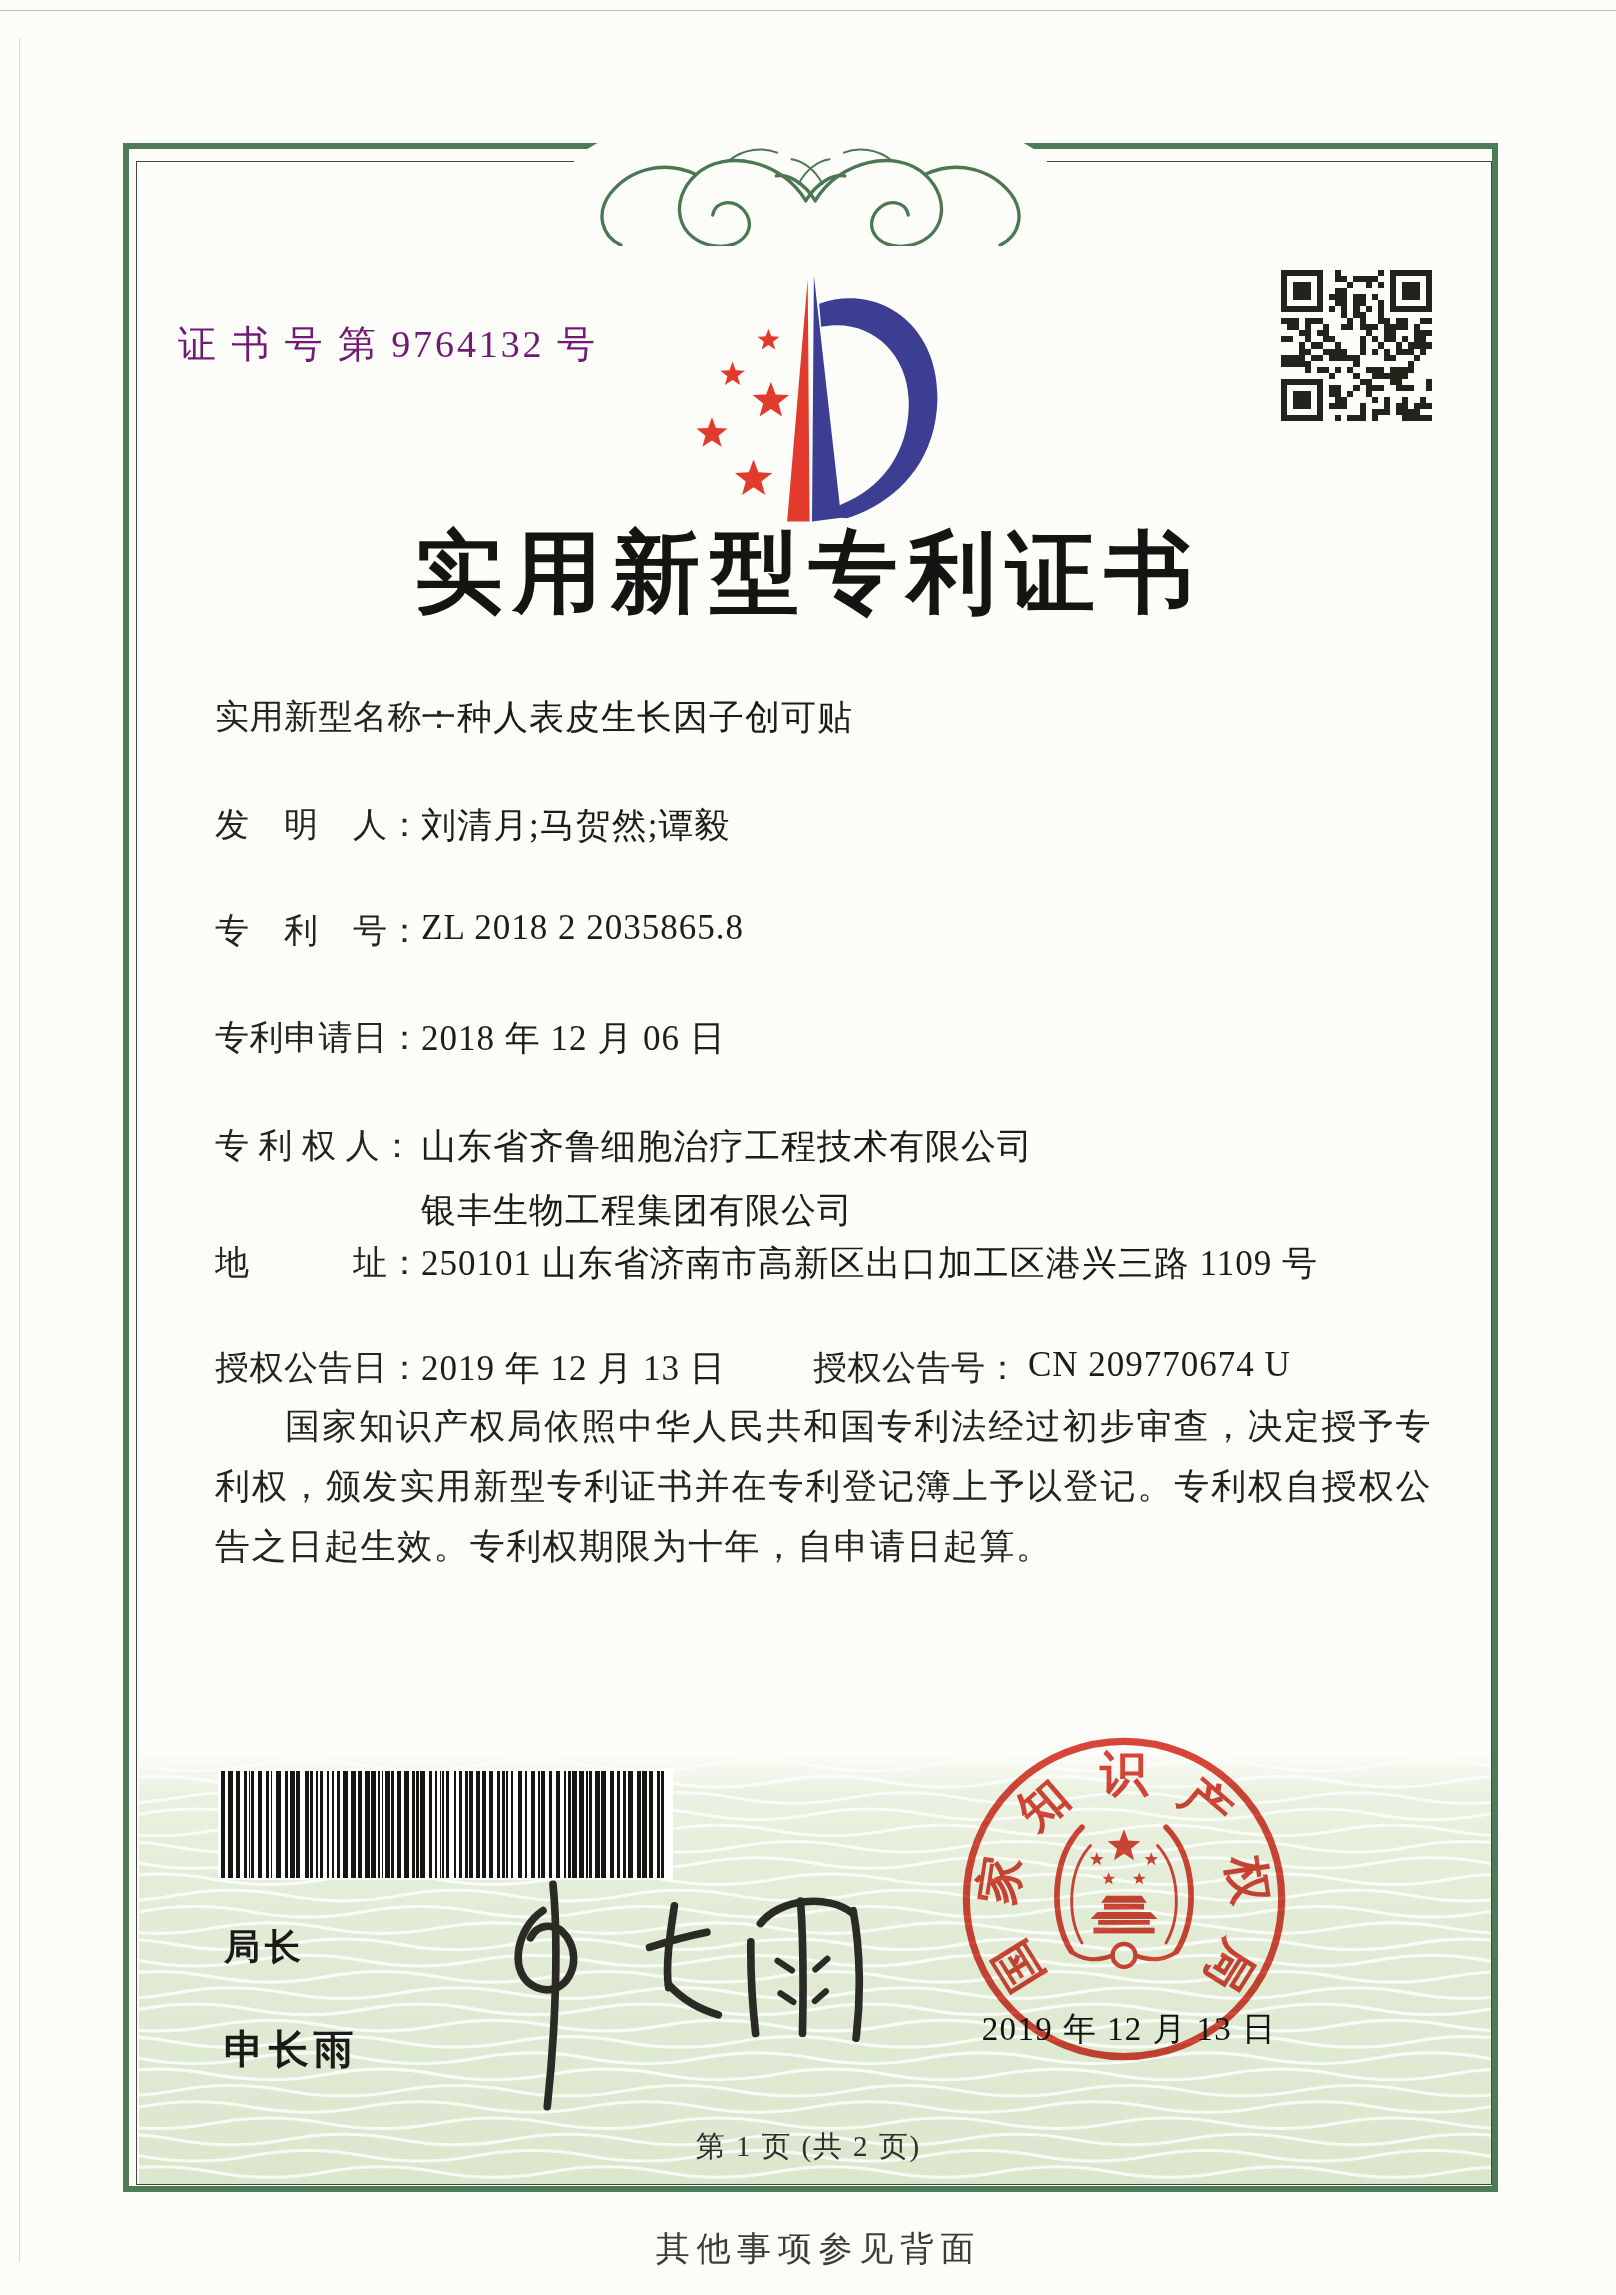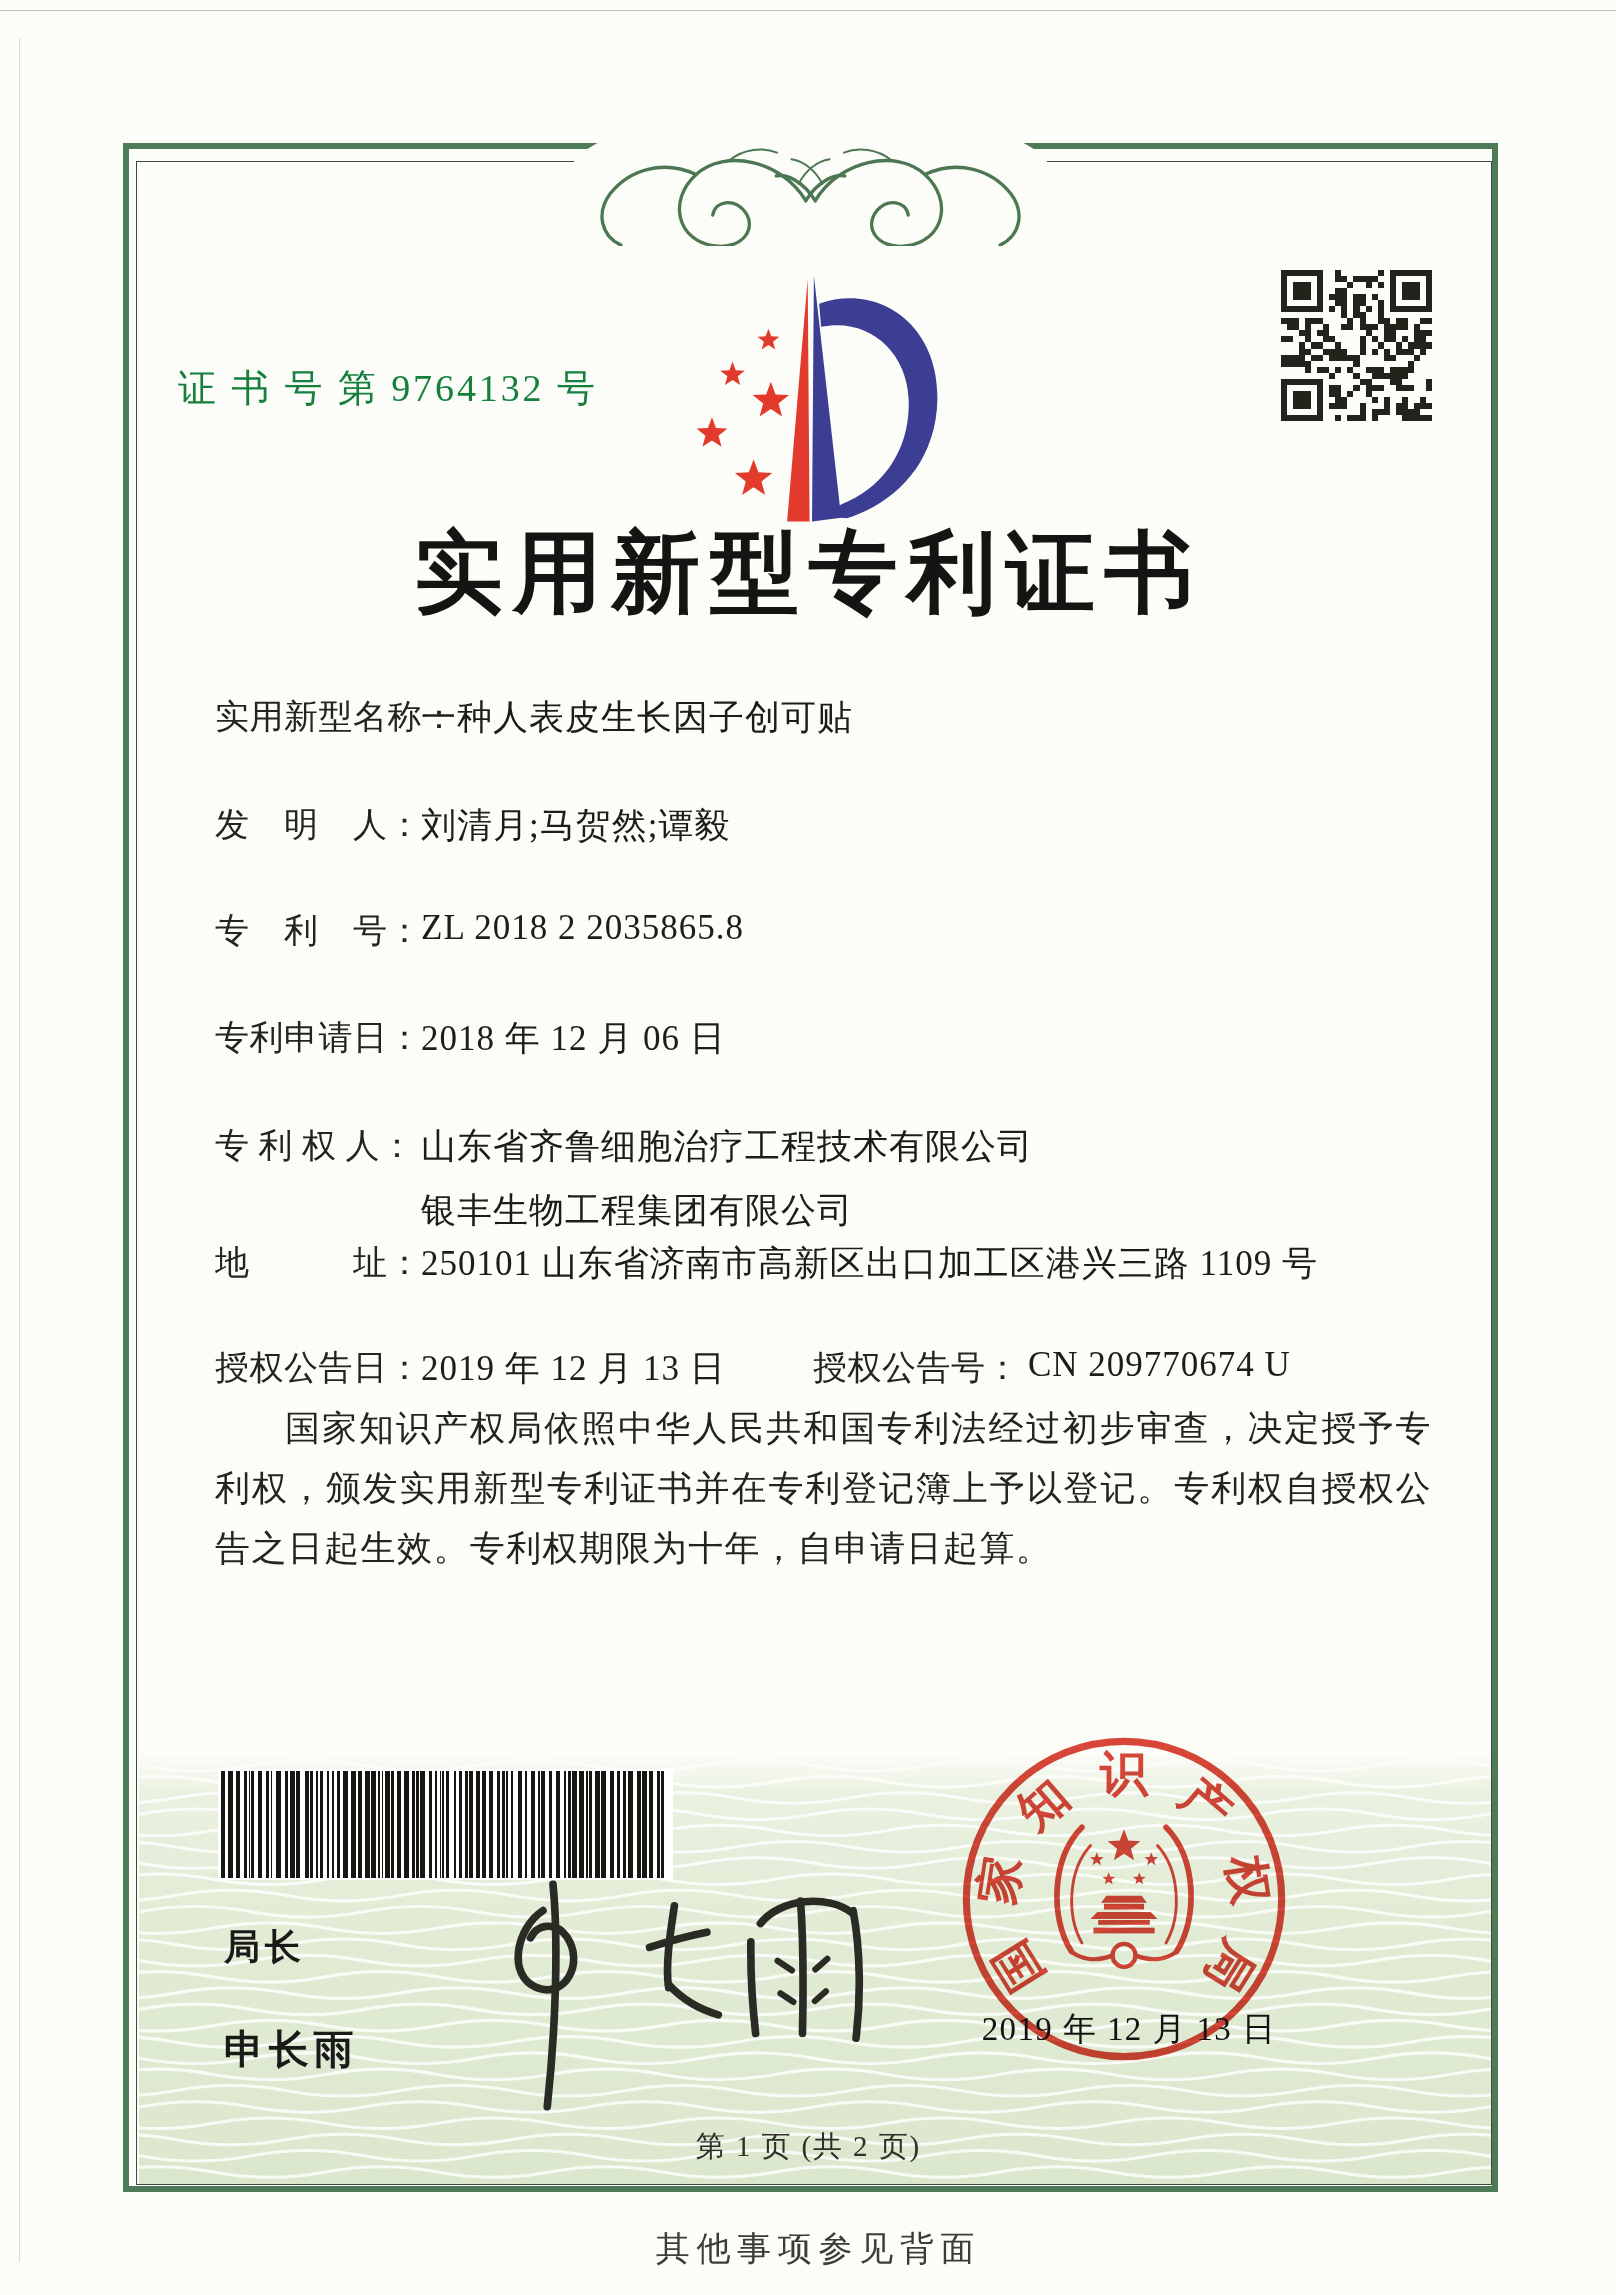--- a/index.html
+++ b/index.html
@@ -7,36 +7,36 @@
         font-family:"Liberation Serif","DejaVu Serif",serif;color:#1f1f1d;}
   
   .scan-top{position:absolute;left:0;top:9.6px;width:100%;height:1.4px;background:#8a8a86;opacity:.55;}
   .scan-left{position:absolute;left:19px;top:38px;width:1.4px;height:2224px;background:#b3b3ae;opacity:.45;}
   
   .frame-outer{position:absolute;left:123px;top:143px;width:1375px;height:2049px;
                border:6.2px solid #4e7b57;box-sizing:border-box;}
   .frame-inner{position:absolute;left:136px;top:161px;width:1356px;height:2024px;
                border:1.9px solid #3a4a3e;box-sizing:border-box;}
   
-  .cert-no{position:absolute;left:178px;top:319px;font-size:38px;letter-spacing:2.9px;color:#15803d;margin-top:44px;}
+  .cert-no{position:absolute;left:178px;top:319px;font-size:38px;letter-spacing:2.9px;color:#701a75;}
   .logo{position:absolute;left:689px;top:256px;width:268px;height:268px;}
   .qr{position:absolute;left:1281px;top:270px;width:151px;height:151px;}
   .title{position:absolute;left:0;right:0;top:513px;text-align:center;font-size:89px;
          font-weight:700;letter-spacing:9.6px;color:#141412;}
   
   .row{position:absolute;left:0;width:100%;}
   .row .lab{position:absolute;left:215px;font-size:34px;letter-spacing:0.5px;color:#232321;white-space:nowrap;}
   .row .val{position:absolute;left:421px;font-size:35px;letter-spacing:1px;color:#1c1c1a;white-space:nowrap;}
   .row .lab2{position:absolute;left:813px;font-size:34px;letter-spacing:0.5px;color:#232321;white-space:nowrap;}
   .row .val2{position:absolute;left:1028px;font-size:35px;letter-spacing:1px;color:#1c1c1a;white-space:nowrap;}
   .patentee2{position:absolute;left:421px;top:1187px;font-size:35px;letter-spacing:1px;color:#1c1c1a;}
   
   .paras{position:absolute;left:215px;top:1399px;width:1217px;font-size:35px;line-height:60px;
          letter-spacing:1.4px;text-align:justify;color:#232320;}
-  .paras p{margin:0;text-indent:2em;}
+  .paras p{margin:0;text-indent:2em;font-family:Liberation Mono, monospace;}
   
   .band{position:absolute;left:139px;top:1753px;width:1352px;height:431px;
         background:linear-gradient(180deg,#edf3e4 0%,#e2ecd6 35%,#dbe7cd 100%);}
   .band-fade{position:absolute;left:0;top:0;width:100%;height:38px;
              background:linear-gradient(180deg,#fcfcf8,rgba(252,252,248,0));}
   .barcode{position:absolute;left:218px;top:1769px;width:455px;height:111px;background:#fff;padding:0;}
   .director-label{position:absolute;left:224px;top:1923px;font-size:36px;letter-spacing:4.8px;color:#1a1a18;font-weight:600;}
   .director-name{position:absolute;left:224px;top:2022px;font-size:40px;letter-spacing:4.8px;color:#1a1a18;font-weight:600;}
   .signature{position:absolute;left:445px;top:1865px;width:454px;height:249px;}
   .seal{position:absolute;left:952px;top:1727px;width:344px;height:344px;mix-blend-mode:multiply;opacity:.93;}

